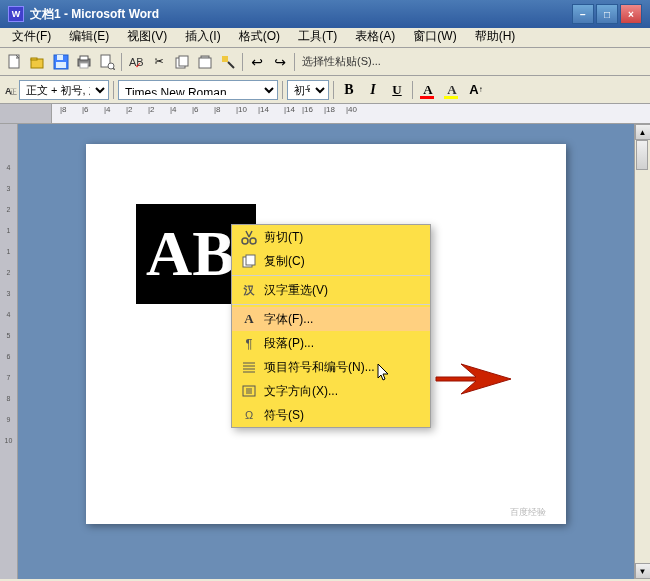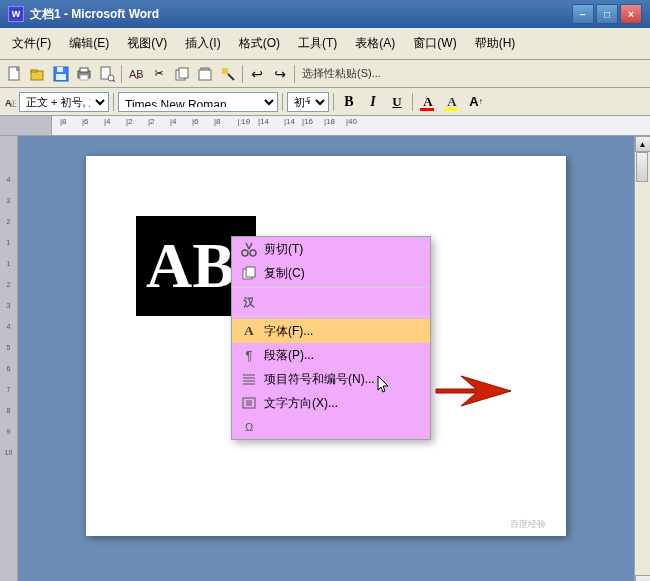--- a/index.html
+++ b/index.html
@@ -50,23 +50,23 @@
       font-size: 10px;
       cursor: pointer;
       display: flex;
       align-items: center;
       justify-content: center;
     }
 
     
     .menu-bar {
       background: #ece9d8;
-      height: 32px;
-      display: flex;
-      align-items: center;
+      height: 20px;
+      display: flex;
+      align-items: flex-end;
       padding: 0 4px;
       border-bottom: 1px solid #a0a0a0;
       font-size: 12px;
       gap: 2px;
     }
     .menu-item {
       padding: 2px 8px;
       cursor: pointer;
       white-space: nowrap;
     }
@@ -230,21 +230,21 @@
       font-size: 64px;
       font-weight: bold;
       color: white;
     }
 
     
     .context-menu {
       position: absolute;
       top: 80px;
       left: 145px;
-      background: #f0abfc;
+      background: #fde047;
       border: 1px solid #a0a0a0;
       box-shadow: 3px 3px 8px rgba(0,0,0,0.3);
       width: 200px;
       z-index: 100;
       font-size: 12px;
     }
     .ctx-item {
       display: flex;
       align-items: center;
       padding: 4px 8px;
@@ -441,21 +441,21 @@
   <div class="ruler-left-gray"></div>
   <div class="ruler-marks">
     <span class="ruler-number" style="left:8px;">|8</span>
     <span class="ruler-number" style="left:30px;">|6</span>
     <span class="ruler-number" style="left:52px;">|4</span>
     <span class="ruler-number" style="left:74px;">|2</span>
     <span class="ruler-number" style="left:96px;">|2</span>
     <span class="ruler-number" style="left:118px;">|4</span>
     <span class="ruler-number" style="left:140px;">|6</span>
     <span class="ruler-number" style="left:162px;">|8</span>
-    <span class="ruler-number" style="left:184px;font-family:Liberation Mono, monospace;">|10</span>
+    <span class="ruler-number" style="left:184px;">|10</span>
     <span class="ruler-number" style="left:206px;">|14</span>
     <span class="ruler-number" style="left:232px;">|14</span>
     <span class="ruler-number" style="left:250px;">|16</span>
     <span class="ruler-number" style="left:272px;">|18</span>
     <span class="ruler-number" style="left:294px;">|40</span>
   </div>
 </div>
 
 <div style="display:flex; height: calc(581px - 28px - 22px - 28px - 28px - 20px);">
 
@@ -503,20 +503,21 @@
                 <rect x="4" y="1" width="9" height="10" fill="white" stroke="#666" stroke-width="1"></rect>
               </svg>
           </span>
           <span class="ctx-item-label">复制(C)</span>
         </div>
 
         <div class="ctx-separator"></div>
 
         <div class="ctx-item">
           <span class="ctx-item-icon" style="font-weight:bold; font-size:11px; font-family:'SimSun',serif; color:#555;">汉</span>
+          <span class="ctx-item-label">汉字重选(V)</span>
         </div>
         <div class="ctx-separator"></div>
 
         <div class="ctx-item highlighted">
           <span class="ctx-item-icon" style="font-weight:bold; font-size:13px; font-family:'Times New Roman',serif; color:#333;">A</span>
           <span class="ctx-item-label">字体(F)...</span>
         </div>
 
         <div class="ctx-item">
           <span class="ctx-item-icon" style="font-size:13px; color:#555;">¶</span>
@@ -542,20 +543,21 @@
                 <line x1="4" y1="5" x2="10" y2="5" stroke="#555" stroke-width="1"></line>
                 <line x1="4" y1="7" x2="10" y2="7" stroke="#555" stroke-width="1"></line>
                 <line x1="4" y1="9" x2="10" y2="9" stroke="#555" stroke-width="1"></line>
               </svg>
           </span>
           <span class="ctx-item-label">文字方向(X)...</span>
         </div>
 
         <div class="ctx-item">
           <span class="ctx-item-icon" style="font-size:11px; color:#555;">Ω</span>
+          <span class="ctx-item-label">符号(S)</span>
         </div>
       </div>
 
       <div style="position:absolute; top: 215px; left: 345px; z-index:200;">
         <svg width="80" height="40" viewBox="0 0 80 40">
           <polygon points="80,20 30,5 45,18 5,18 5,22 45,22 30,35" fill="#cc2200" stroke="#991100" stroke-width="1"></polygon>
         </svg>
       </div>
 
       <div style="position:absolute; top: 218px; left: 290px; z-index:200;">

